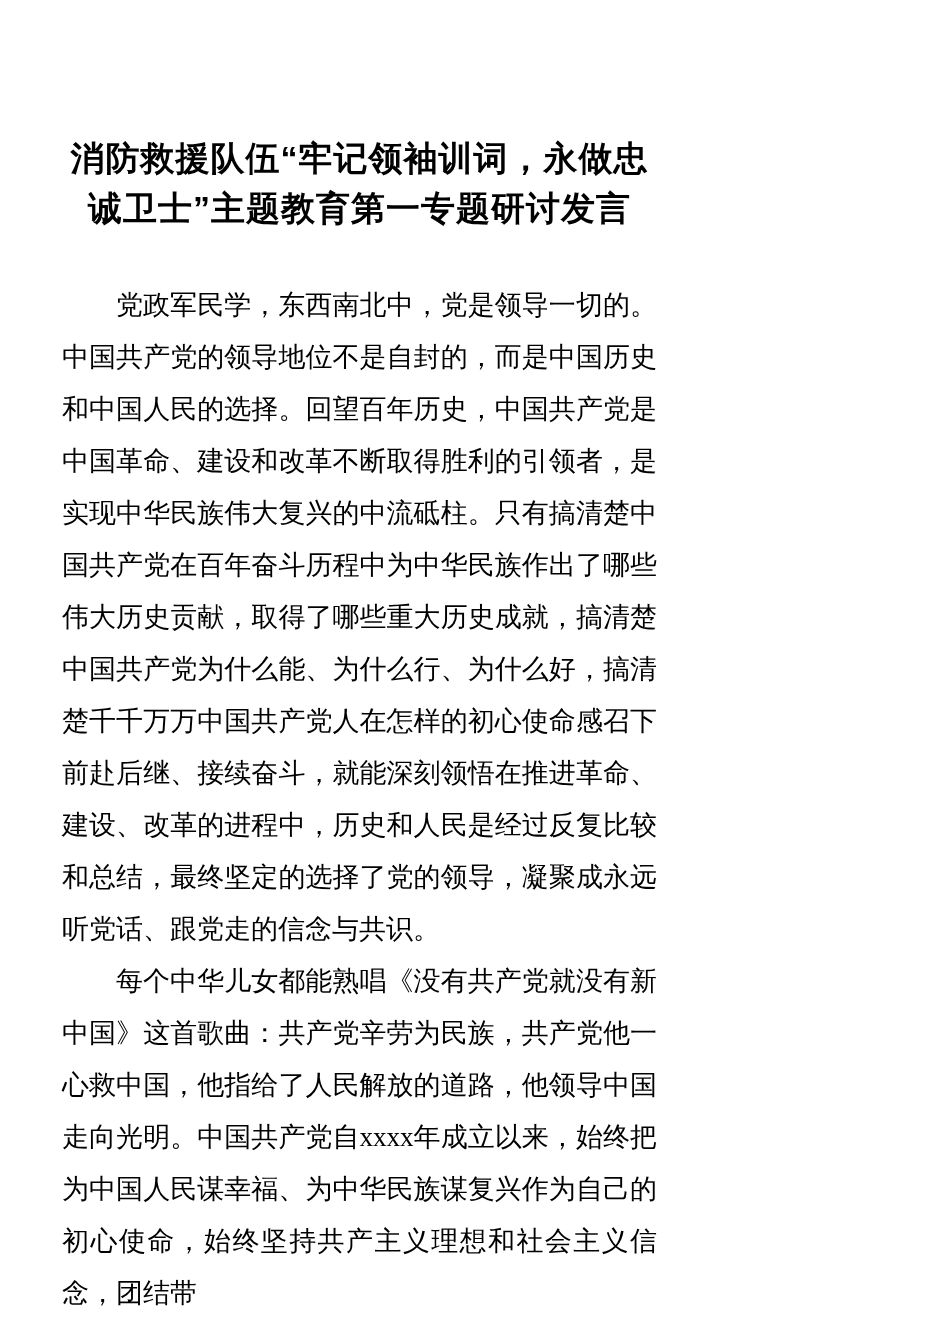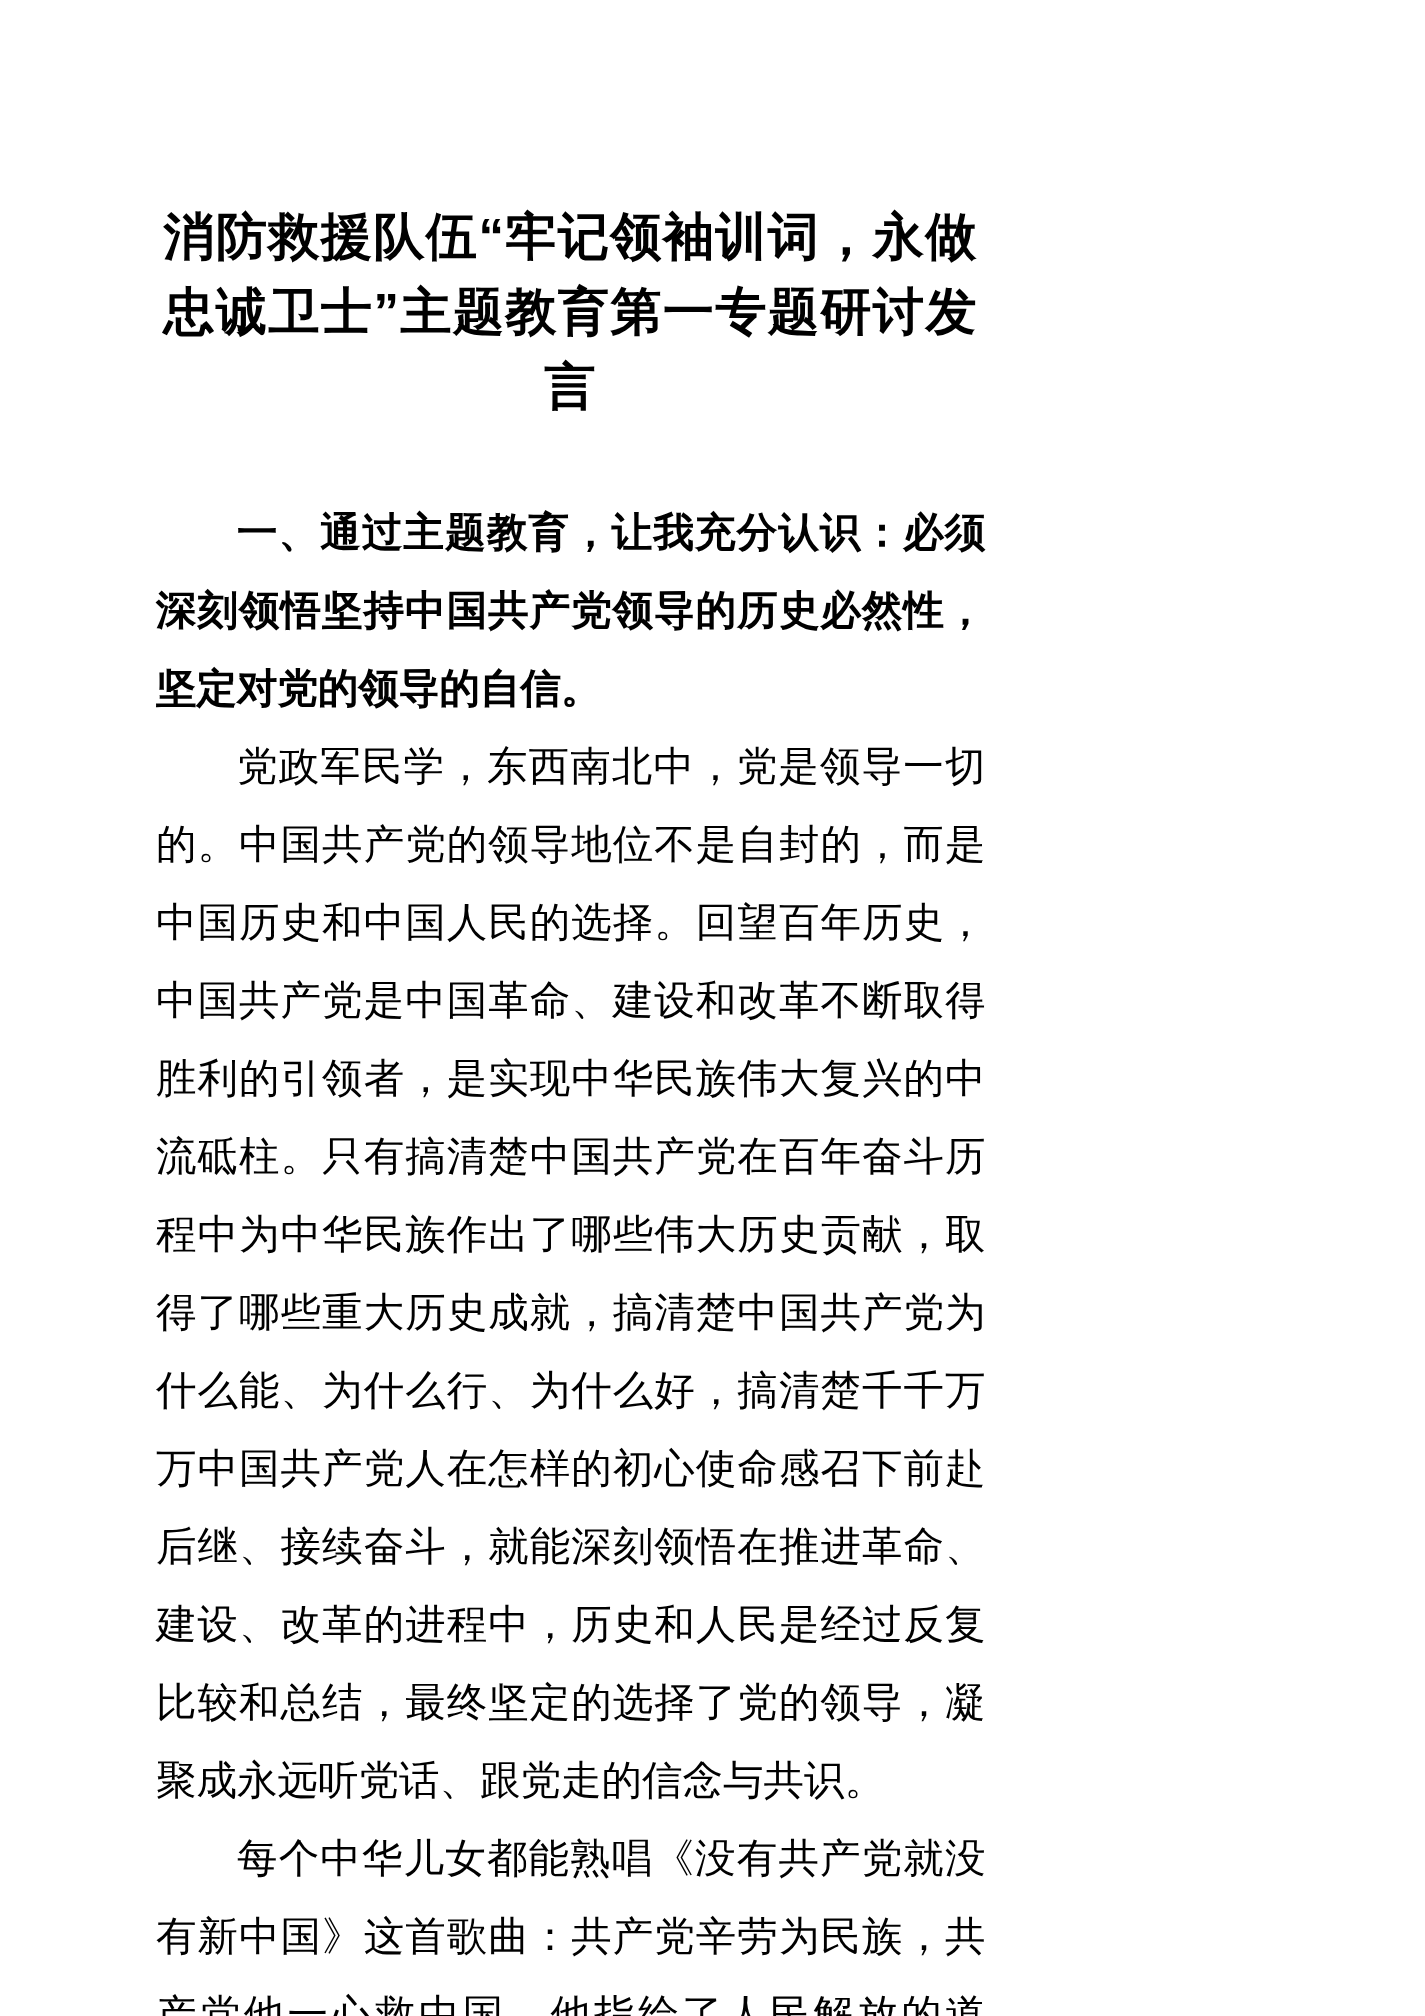--- a/index.html
+++ b/index.html
@@ -7,21 +7,21 @@
   body {
     width: 950px;
     height: 1344px;
     overflow: hidden;
     color: #000000;
     font-family: "Liberation Serif", serif;
   }
   .page {
     width: 772px;
     height: 1344px;
-    padding: 133px 115px 0 104px;
+    padding: 133px 115px 0 62px;
     background: #ffffff;
   }
   .doc-title {
     font-family: "Liberation Sans", sans-serif;
     font-weight: 700;
     font-size: 34px;
     line-height: 50px;
     text-align: center;
     letter-spacing: 1px;
     margin-bottom: 46px;
@@ -38,18 +38,17 @@
     font-weight: 700;
   }
 </style>
 </head>
 <body>
 
 <div class="page">
   <h1 class="doc-title">消防救援队伍“牢记领袖训词，永做忠诚卫士”主题教育第一专题研讨发言</h1>
 
 
-  <p class="para bold">一、通过主题教育，让我充分认识：必须深刻领悟坚持中国共产党领导的历史必然性，坚定对党的领导的自信。</p>
 
   <p class="para">党政军民学，东西南北中，党是领导一切的。中国共产党的领导地位不是自封的，而是中国历史和中国人民的选择。回望百年历史，中国共产党是中国革命、建设和改革不断取得胜利的引领者，是实现中华民族伟大复兴的中流砥柱。只有搞清楚中国共产党在百年奋斗历程中为中华民族作出了哪些伟大历史贡献，取得了哪些重大历史成就，搞清楚中国共产党为什么能、为什么行、为什么好，搞清楚千千万万中国共产党人在怎样的初心使命感召下前赴后继、接续奋斗，就能深刻领悟在推进革命、建设、改革的进程中，历史和人民是经过反复比较和总结，最终坚定的选择了党的领导，凝聚成永远听党话、跟党走的信念与共识。</p>
 
   <p class="para">每个中华儿女都能熟唱《没有共产党就没有新中国》这首歌曲：共产党辛劳为民族，共产党他一心救中国，他指给了人民解放的道路，他领导中国走向光明。中国共产党自xxxx年成立以来，始终把为中国人民谋幸福、为中华民族谋复兴作为自己的初心使命，始终坚持共产主义理想和社会主义信念，团结带</p>
 </div>
 
 </body></html>

